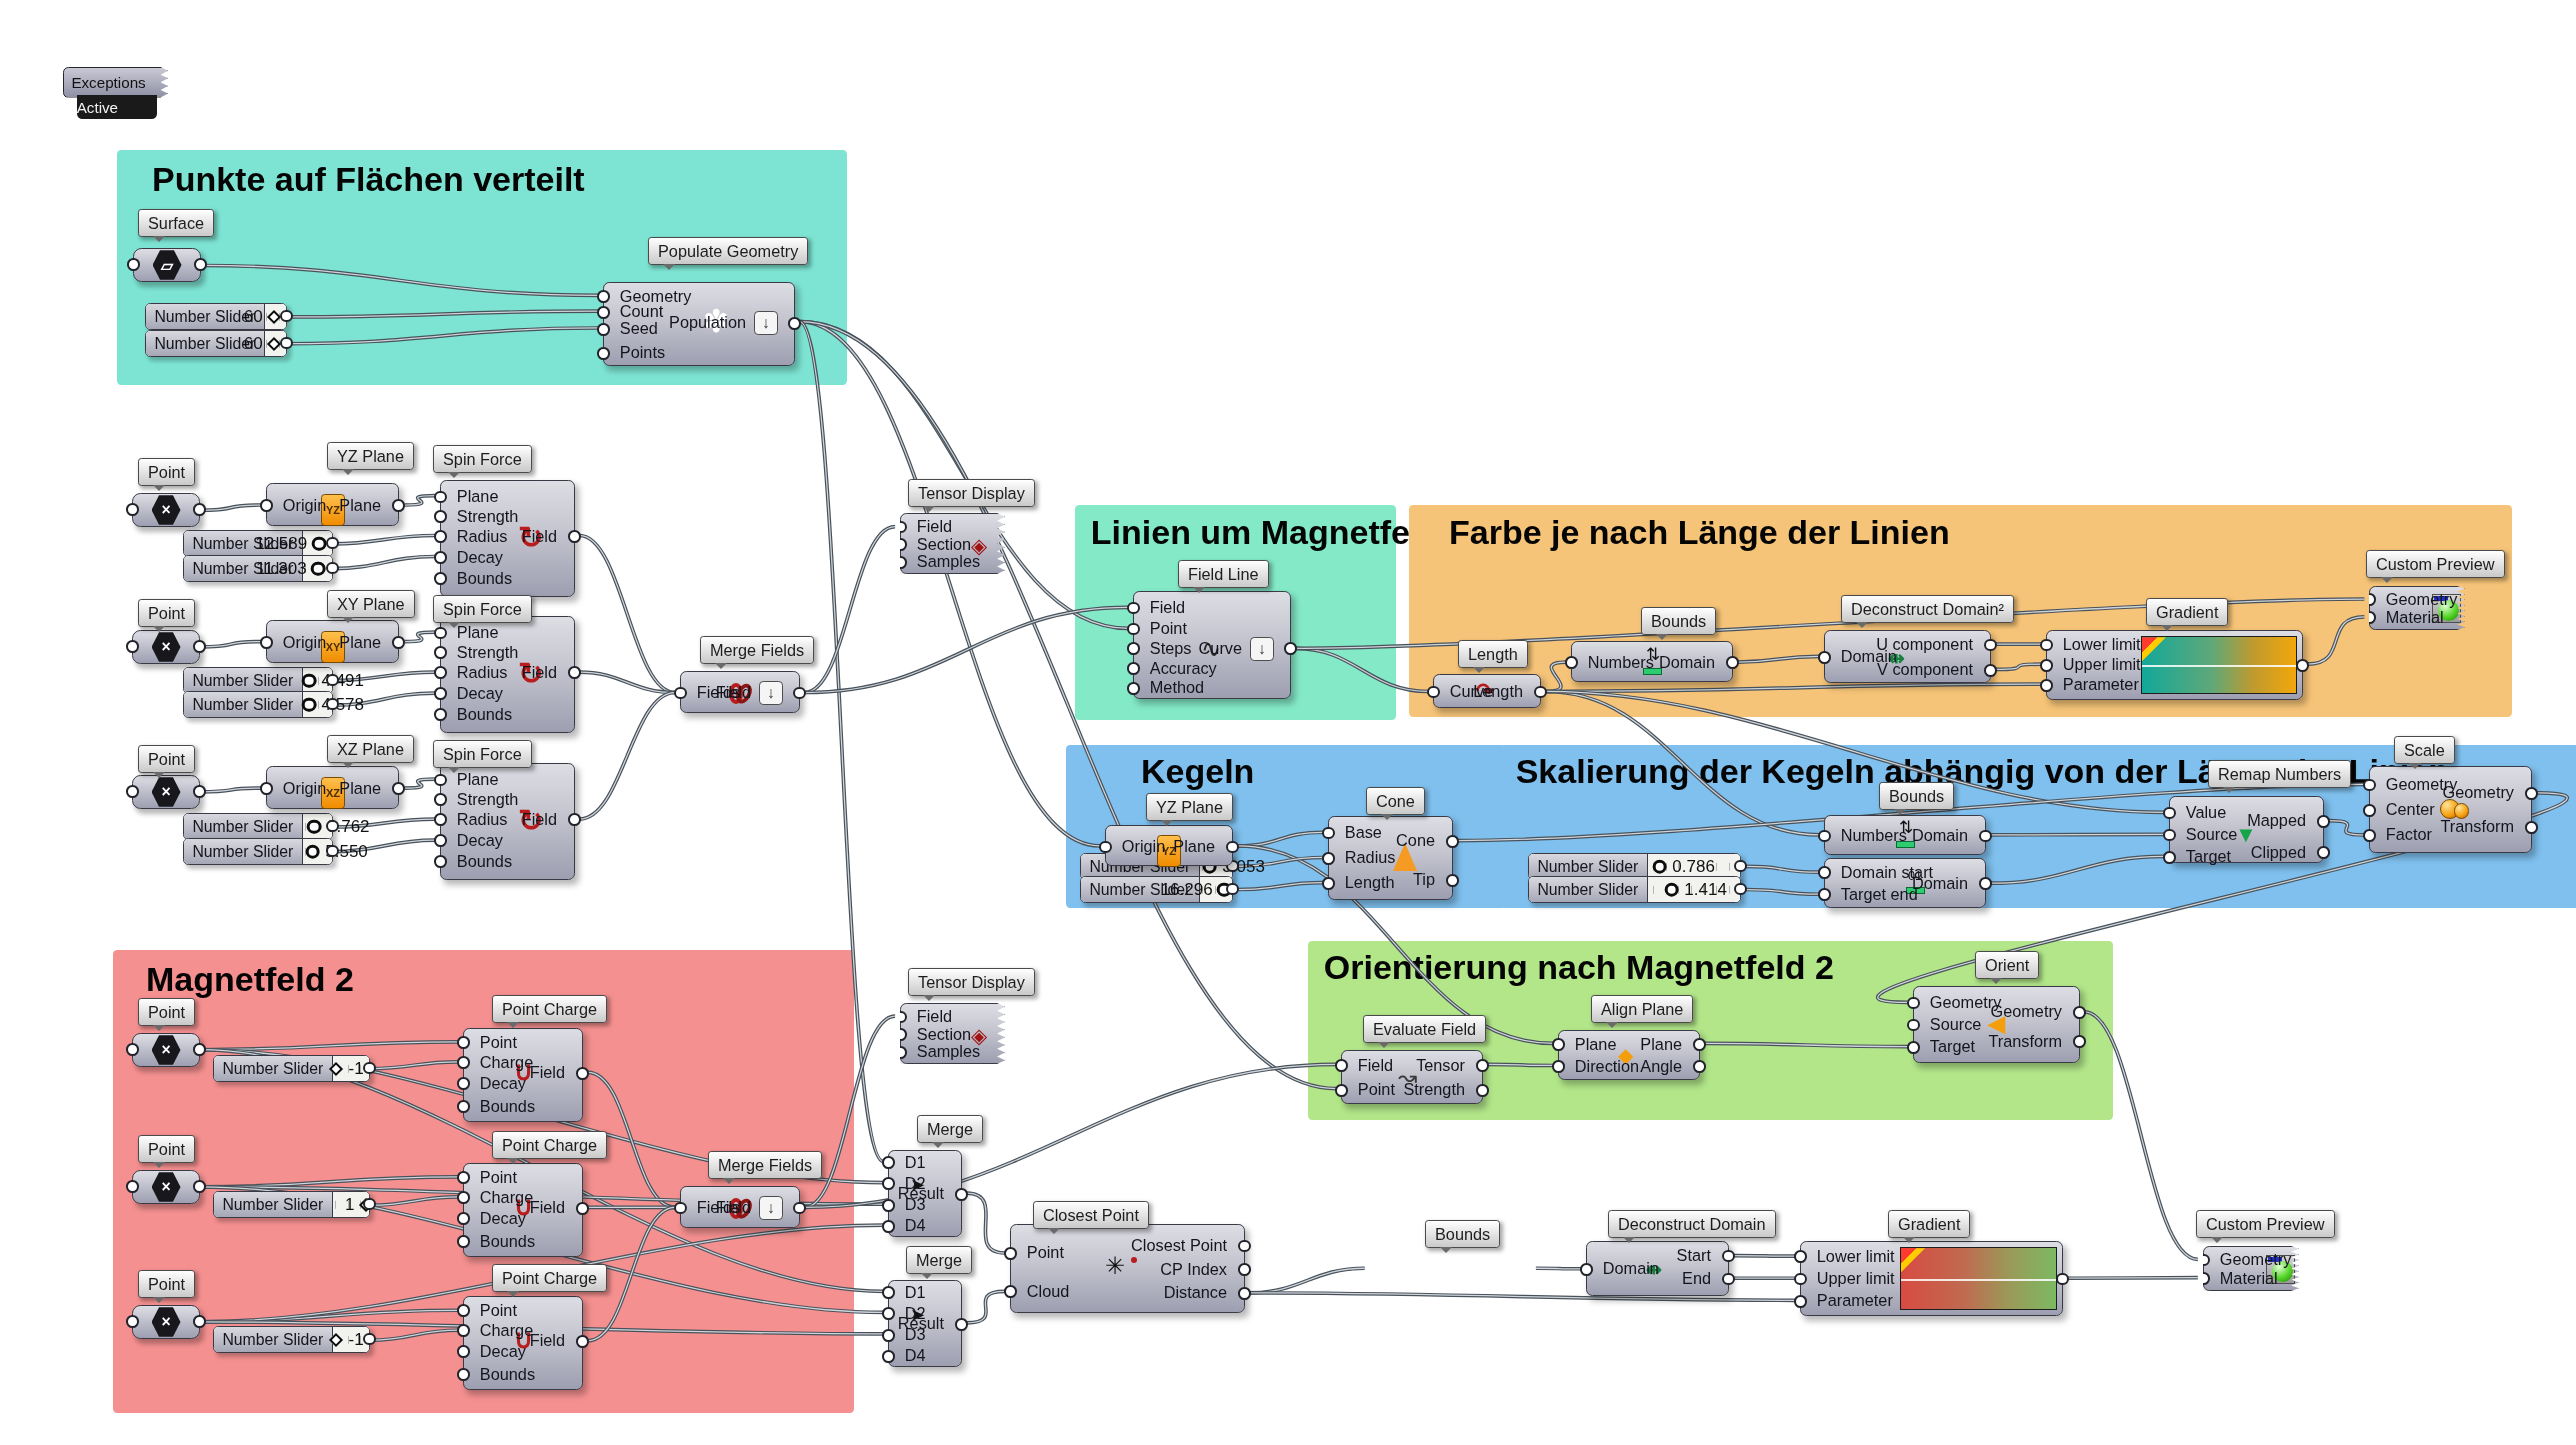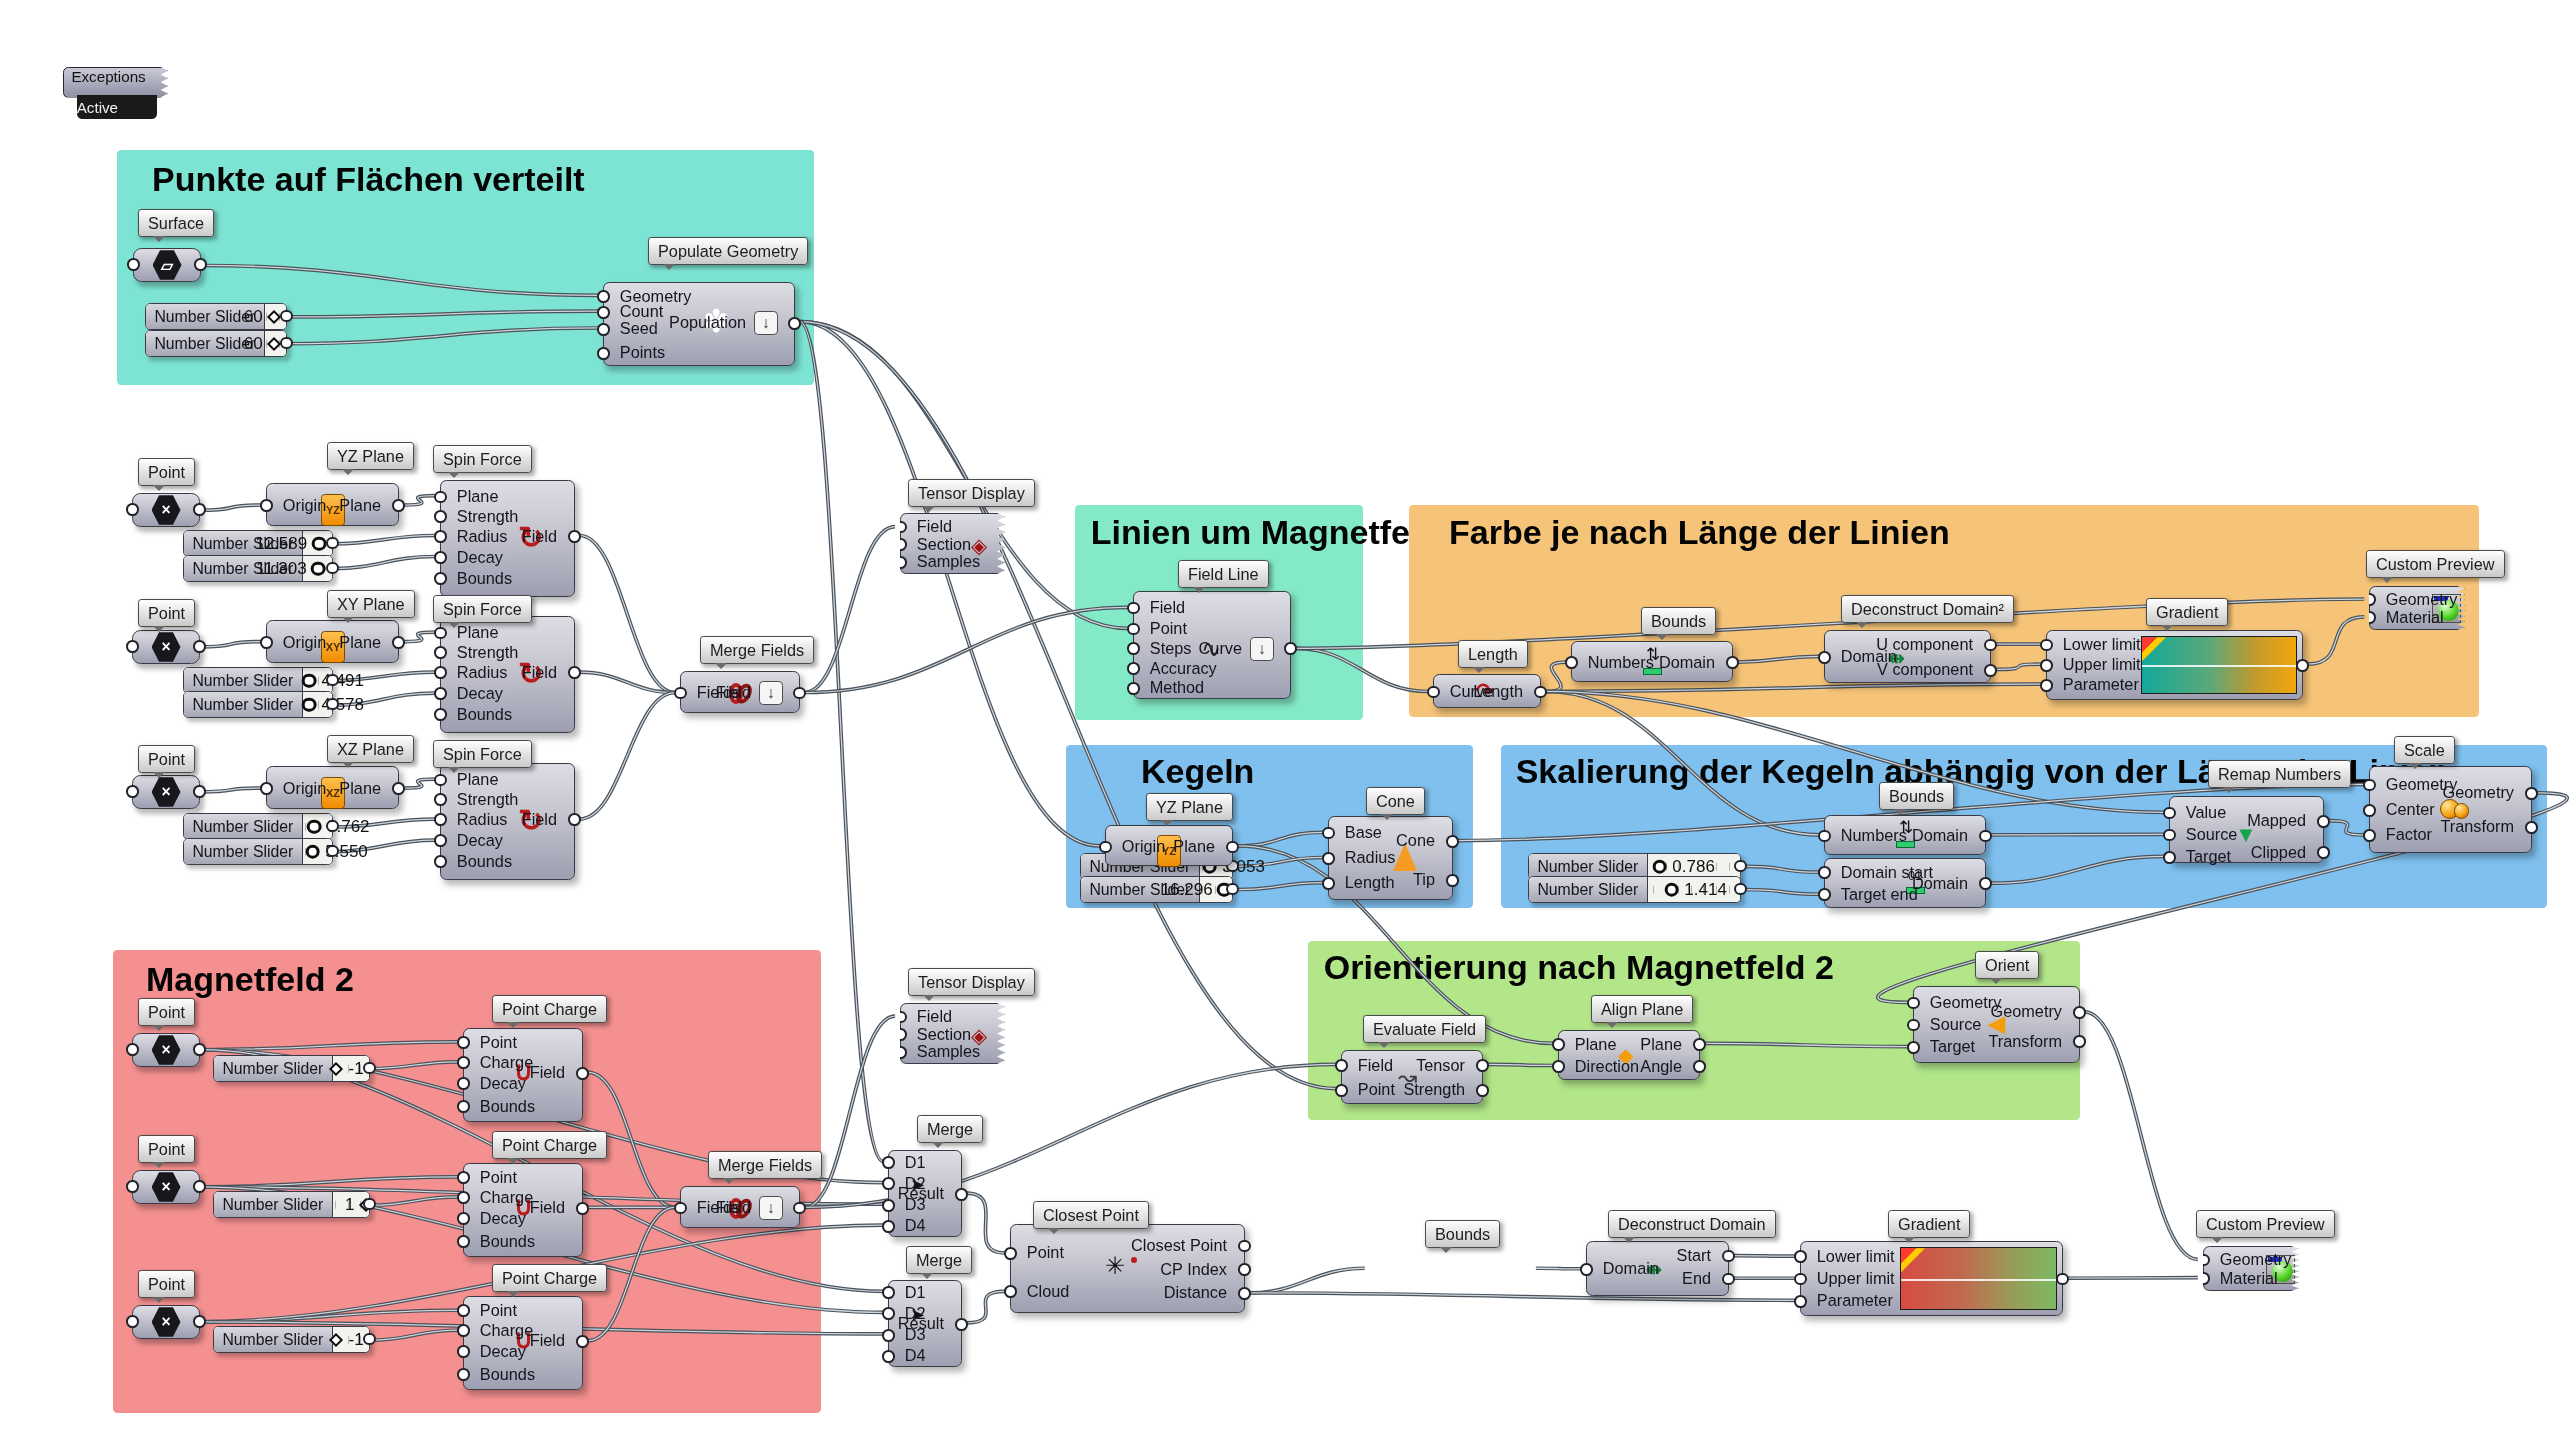--- a/index.html
+++ b/index.html
@@ -1,17 +1,17 @@
 <!DOCTYPE html>
 <html style="font-size:8.4px"><head>
 <meta charset="utf-8">
 <style>
   html,body{margin:0;padding:0;background:#fff;font-family:"Liberation Sans",sans-serif;}
   #canvas{position:relative;width:2576px;height:1446px;background:#ffffff;overflow:hidden;}
-  .group{position:absolute;border-radius:4.2px;z-index:1;}
+  .group{position:absolute;border-radius:4.2px;z-index:1;padding-left:33px;}
   .gtitle{position:absolute;font-weight:bold;font-size:34px;color:#050505;white-space:nowrap;}
   svg.wires{position:absolute;left:0;top:0;z-index:2;}
   .wire-o{fill:none;stroke:#49525b;stroke-width:7px;}
   .wire-i{fill:none;stroke:#cfd5da;stroke-width:2.4px;}
   .tag{position:absolute;background:linear-gradient(180deg,#ffffff,#c9c9c9);border:1.6px solid #4a4a4a;
        border-radius:3.2px;padding:3.7px 9px;font-size:16.3px;color:#1d1d1d;white-space:nowrap;z-index:5;
        box-shadow:2.1px 2.6px 4.7px rgba(0,0,0,.35);}
   .tag::after{content:"";position:absolute;left:13.7px;bottom:-11.6px;border:6.3px solid transparent;border-top:6.3px solid #6a6a6a;}
   .node{position:absolute;background:linear-gradient(180deg,#dddee4 0%,#c3c4ce 45%,#9d9eb0 100%);
         border:1.6px solid #3a3a46;border-radius:6.3px;box-shadow:3.7px 4.7px 6.3px rgba(0,0,0,.28);z-index:3;box-sizing:border-box;}
@@ -60,21 +60,21 @@
   .green-bar{position:absolute;width:19px;height:6.8px;background:#2ecc71;border:1.1px solid #0b6b33;box-sizing:border-box;z-index:1;}
   .red-dot{position:absolute;width:6.3px;height:6.3px;border-radius:50%;background:#b91c1c;z-index:2;}
   .preview-frame{position:absolute;width:29px;height:29px;background:linear-gradient(180deg,#d6d6d6,#9a9a9a);
          border:1.6px solid #4d4d4d;box-sizing:border-box;z-index:1;}
   .preview-frame .bar{position:absolute;left:1.1px;top:1.1px;width:13.7px;height:4.7px;background:#2330cf;}
   .preview-frame .ball{position:absolute;right:1.1px;bottom:1.1px;width:21px;height:21px;border-radius:50%;
          background:radial-gradient(circle at 34% 28%,#e2ffd6,#52d425 55%,#1d7d0b);}
   
   #exceptions{position:absolute;z-index:6;}
   #exc-panel{position:relative;width:105px;height:30.5px;background:linear-gradient(180deg,#c9c9d6,#8f90a4);
-         border:1.6px solid #26262e;border-radius:5.3px 0 0 5.3px;display:flex;gap:22px;padding:0 7.4px;
+         border:1.6px solid #26262e;border-radius:5.3px 0 0 5.3px;display:flex;align-items:center;gap:22px;padding:0 7.4px;
          box-sizing:border-box;clip-path:polygon(0 0,calc(100% - 7.4px) 0,100% 12%,calc(100% - 7.4px) 25%,100% 37%,
          calc(100% - 7.4px) 50%,100% 62%,calc(100% - 7.4px) 75%,100% 87%,calc(100% - 7.4px) 100%,0 100%);}
   #exc-panel .lbl{font-size:15.2px;color:#111;}
   #exc-active{position:relative;margin:-2.1px 0 0 13.7px;width:80px;background:#1a1a1a;border-radius:0 0 5.3px 5.3px;
          color:#f2f2f2;font-size:15.2px;text-align:left;padding:3.2px 0;}
 </style>
 </head>
 <body>
 
 <div id="canvas" style="width: 2576px; height: 1446px;">

